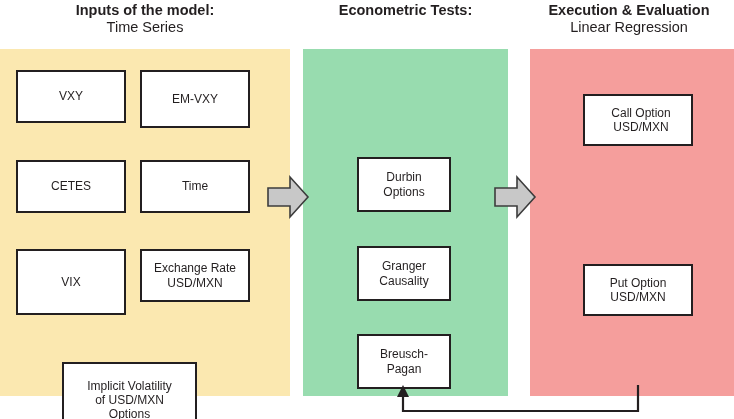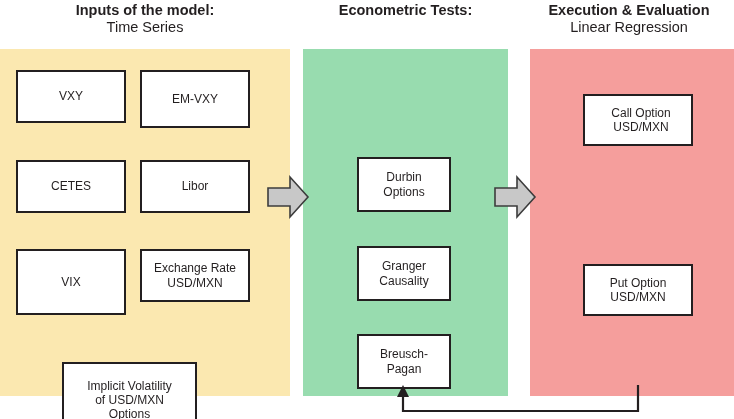--- a/index.html
+++ b/index.html
@@ -128,21 +128,21 @@
     <span class="subtitle">Linear Regression</span>
   </div>
 
   <div class="panel" id="panel-inputs" style="background: rgb(251, 232, 176);"></div>
   <div class="panel" id="panel-tests" style="background: rgb(152, 220, 175);"></div>
   <div class="panel" id="panel-execution" style="background: rgb(245, 158, 156);"></div>
 
   <div class="node" id="node-vxy">VXY</div>
   <div class="node" id="node-em-vxy">EM-VXY</div>
   <div class="node" id="node-cetes">CETES</div>
-  <div class="node" id="node-libor">Libor</div>
+  <div class="node" id="node-libor">Time</div>
   <div class="node" id="node-vix">VIX</div>
   <div class="node" id="node-fx-rate">Exchange Rate
 USD/MXN</div>
   <div class="node" id="node-implied-vol">Implicit Volatility
 of USD/MXN
 Options</div>
 
   <div class="node" id="node-durbin">Durbin
 Options</div>
   <div class="node" id="node-granger">Granger

